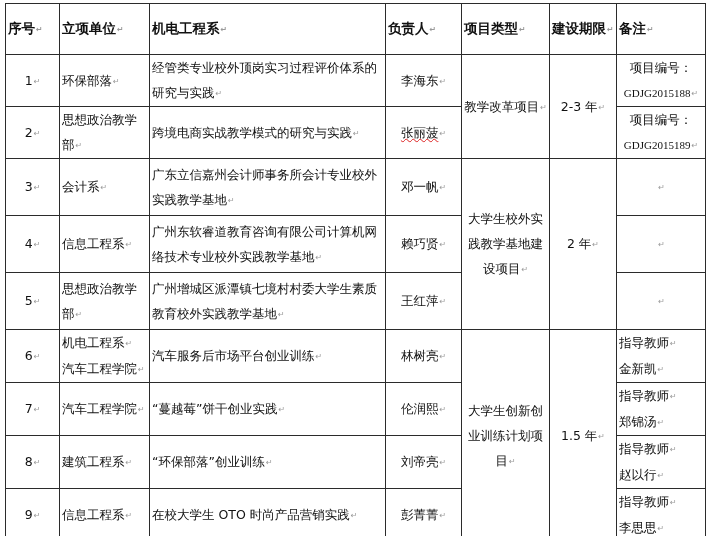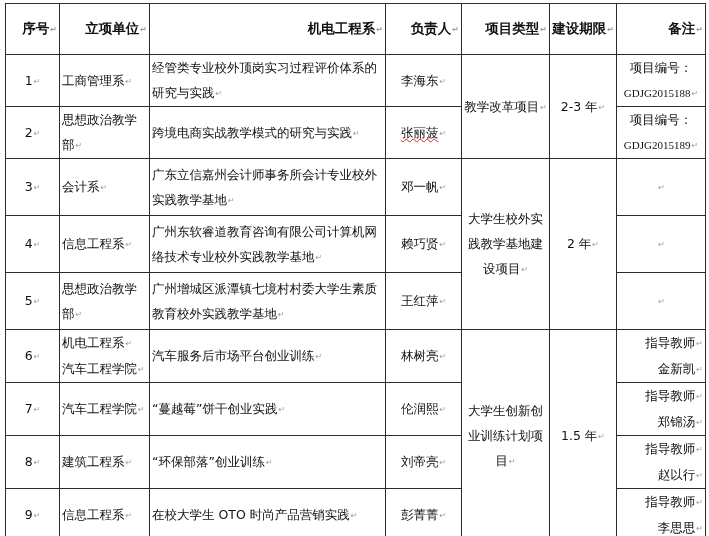--- a/index.html
+++ b/index.html
@@ -11,26 +11,26 @@
     width: 700px;
   }
   table.grid td, table.grid th {
     border: 1.5px solid #2b2b2b;
     padding: 0 2px;
     font-size: 12.5px;
     line-height: 25px;
     vertical-align: middle;
     overflow: hidden;
   }
-  table.grid th { font-weight: bold; font-size: 13.5px; text-align: right; height: 50px; }
+  table.grid th { font-weight: bold; font-size: 13.5px; text-align: left; height: 50px; }
   td.c { text-align: center; }
   td.l { text-align: left; }
   td.note { text-align: center; font-size: 12px; }
   td.note .code { font-family: Liberation Serif, serif; font-size: 11px; }
-  td.teacher { text-align: right; }
+  td.teacher { text-align: left; }
   .mark { color: #999; font-size: 8px; vertical-align: middle; margin-left: 1px; }
   .squiggle { text-decoration: underline wavy #d22; text-decoration-thickness: 1px; }
   .blk { display: block; }
 </style>
 </head>
 <body>
 
 <table class="grid">
   <colgroup>
     <col style="width:54px">
@@ -49,21 +49,21 @@
       <th><span>负责人</span><span class="mark">↵</span></th>
       <th><span>项目类型</span><span class="mark">↵</span></th>
       <th><span>建设期限</span><span class="mark">↵</span></th>
       <th><span>备注</span><span class="mark">↵</span></th>
     </tr>
   </thead>
   <tbody>
 
     <tr style="height:52px">
       <td class="c"><span>1</span><span class="mark">↵</span></td>
-      <td class="l"><span>工商管理系</span><span class="mark">↵</span></td>
+      <td class="l"><span>环保部落</span><span class="mark">↵</span></td>
       <td class="l"><span>经管类专业校外顶岗实习过程评价体系的研究与实践</span><span class="mark">↵</span></td>
       <td class="c"><span>李海东</span><span class="mark">↵</span></td>
       <td class="c" rowspan="2"><span>教学改革项目</span><span class="mark">↵</span></td>
       <td class="c" rowspan="2"><span>2-3 年</span><span class="mark">↵</span></td>
       <td class="note"><span class="blk">项目编号：</span><span class="code">GDJG2015188</span><span class="mark">↵</span></td>
     </tr>
 
     <tr style="height:50px">
       <td class="c"><span>2</span><span class="mark">↵</span></td>
       <td class="l"><span>思想政治教学部</span><span class="mark">↵</span></td>

